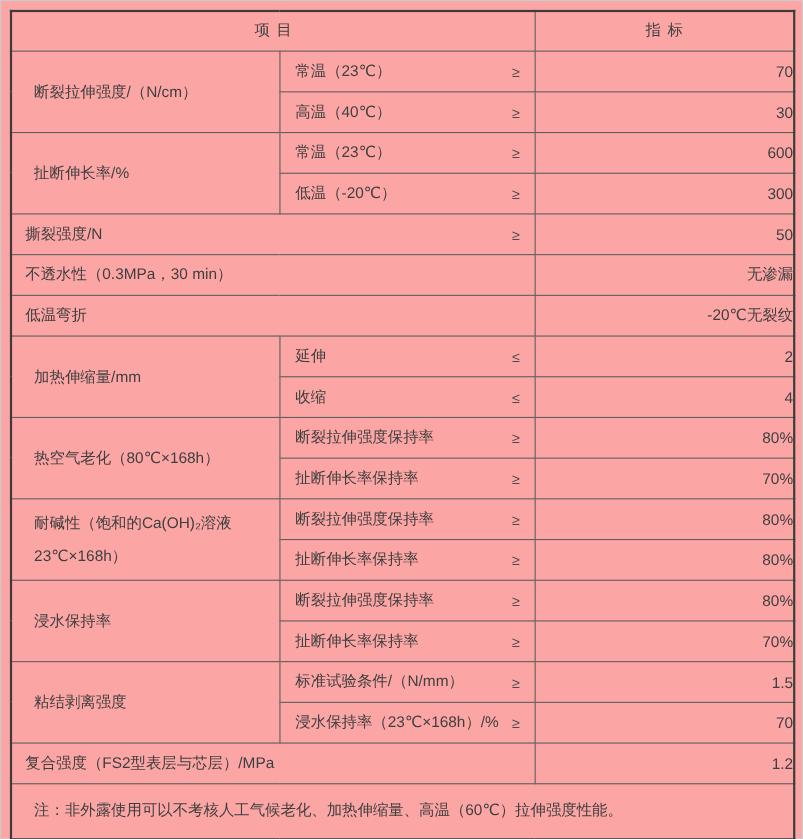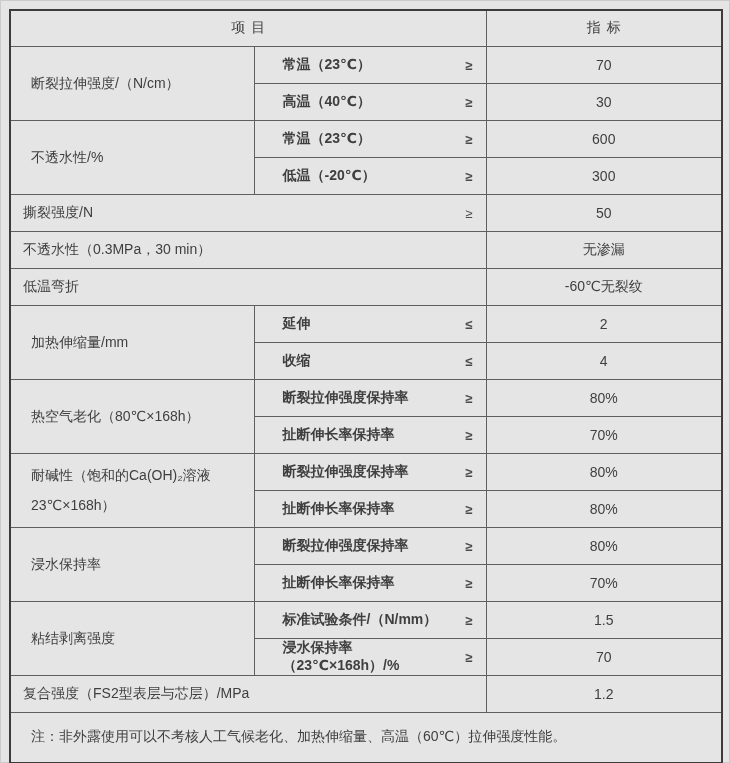--- a/index.html
+++ b/index.html
@@ -1,18 +1,18 @@
 <!DOCTYPE html>
 <html><head>
 <meta charset="utf-8">
 <style>
   html,body{margin:0;padding:0;background:#fff;}
   .page{
     width:730px;height:763px;box-sizing:border-box;
-    border:1px solid #cbcbcb;background:#e5e5e5;
+    border:1px solid #cbcbcb;background:#fca5a5;
     padding:8px 0 0 8px;
     font-family:"Liberation Sans","DejaVu Sans",sans-serif;
     color:#3f3f3f;
   }
   table.spec{
     border-collapse:collapse;table-layout:fixed;
     width:712px;
     border:2px solid #3c3c3c;
   }
   td{
@@ -20,24 +20,24 @@
     font-size:14px;color:#3f3f3f;
     padding:0;vertical-align:middle;
     overflow:hidden;
   }
   tr{height:37px;}
   tr.hdr-row{height:36px;}
   tr.note-row{height:51px;}
   td.hdr{text-align:center;letter-spacing:6px;padding-left:6px;}
   td.c1{padding-left:20px;padding-right:10px;line-height:22px;}
   td.c1 .line{display:block;line-height:30px;}
-  td.c2{padding-left:28px;padding-right:13px;font-weight:bold;}
+  td.c2{padding-left:14px;padding-right:13px;}
   .flex{display:flex;justify-content:space-between;align-items:center;}
   .op{font-size:13px;color:#4a4a4a;padding-top:2px;}
-  td.c3{text-align:center;}
+  td.c3{text-align:right;}
   td.merged{padding-left:12px;padding-right:13px;}
   td.note{padding-left:20px;font-size:14px;}
 </style>
 </head>
 <body>
 
 <div class="page">
   <table class="spec">
     <colgroup>
       <col style="width:244px">
@@ -64,21 +64,21 @@
         <td class="c2">
             <div class="flex">
               <span>高温（40℃）</span>
               <span class="op">≥</span>
             </div>
           </td>
         <td class="c3">30</td>
       </tr>
 
       <tr>
-        <td class="c1" rowspan="2"><span>不透水性/%</span></td>
+        <td class="c1" rowspan="2"><span>扯断伸长率/%</span></td>
         <td class="c2">
             <div class="flex">
               <span>常温（23℃）</span>
               <span class="op">≥</span>
             </div>
           </td>
         <td class="c3">600</td>
       </tr>
       <tr>
         <td class="c2">
@@ -110,21 +110,21 @@
         <td class="c3">无渗漏</td>
       </tr>
 
       <tr>
         <td colspan="2" class="merged">
             <div class="flex">
               <span>低温弯折</span>
               <span class="op"></span>
             </div>
           </td>
-        <td class="c3">-60℃无裂纹</td>
+        <td class="c3">-20℃无裂纹</td>
       </tr>
 
       <tr>
         <td class="c1" rowspan="2"><span>加热伸缩量/mm</span></td>
         <td class="c2">
             <div class="flex">
               <span>延伸</span>
               <span class="op">≤</span>
             </div>
           </td>

